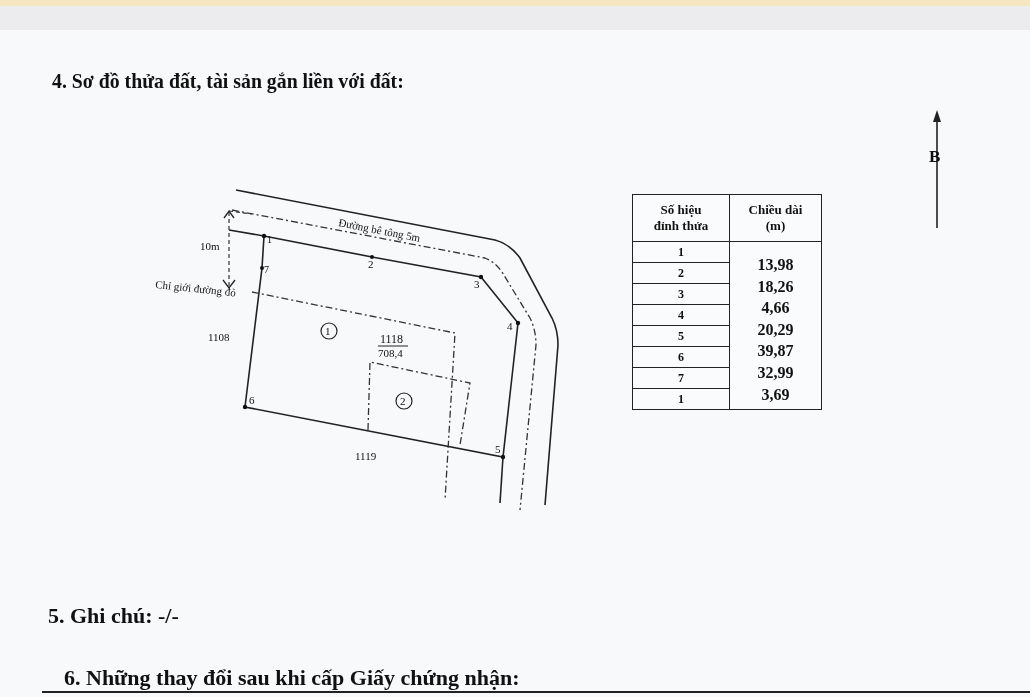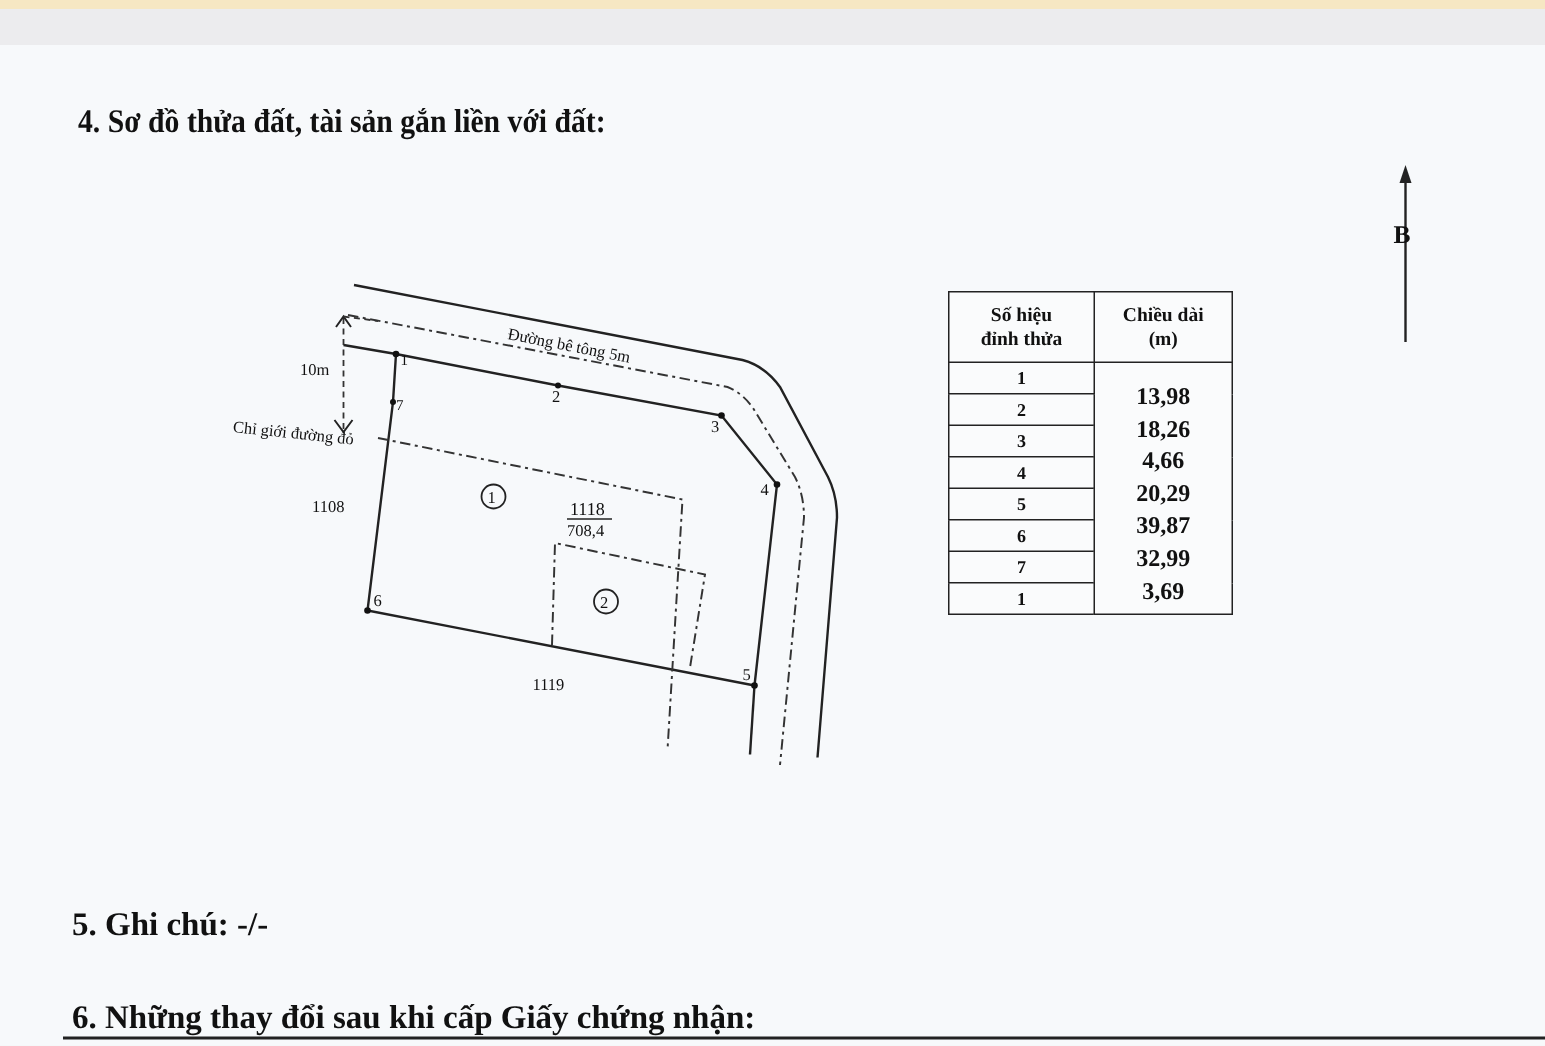--- a/index.html
+++ b/index.html
@@ -3,21 +3,21 @@
 <meta charset="utf-8">
 <style>
   html,body{margin:0;padding:0;}
   body{width:1030px;height:697px;overflow:hidden;background:#f4f6f8;position:relative;font-family:"Liberation Serif","DejaVu Serif",serif;color:#111;}
   .topband{position:absolute;left:0;top:0;width:1030px;height:6px;background:#f6e7c3;}
   .greyband{position:absolute;left:0;top:6px;width:1030px;height:24px;background:#ececee;}
   .page{position:absolute;left:0;top:30px;width:1030px;height:667px;background:#f7f9fb;}
   .heading{position:absolute;font-weight:bold;font-size:22px;white-space:nowrap;}
   #h4{left:52px;top:68px;transform:scaleX(0.9);transform-origin:left top;}
   #h5{left:48px;top:603px;}
-  #h6{left:48px;top:665px;}
+  #h6{left:64px;top:665px;}
   .bottomline{position:absolute;left:42px;top:691px;width:988px;height:2px;background:#222;}
   svg text{font-family:"Liberation Serif","DejaVu Serif",serif;fill:#111;}
   .tbl{position:absolute;left:632px;top:194px;width:190px;border:1.5px solid #222;border-collapse:collapse;font-size:13px;background:#fafbfc;}
   .tbl td,.tbl th{border:1.5px solid #222;text-align:center;padding:0;font-weight:normal;}
   .tbl th{height:46px;font-weight:bold;font-size:13px;line-height:16px;}
   .tbl td.pt{height:20px;width:96px;font-weight:bold;font-size:12px;}
   .tbl td.len{vertical-align:top;padding-top:12px;font-weight:bold;font-size:16px;line-height:21.6px;border-top:1.5px solid #222;}
 </style>
 </head>
 <body>

